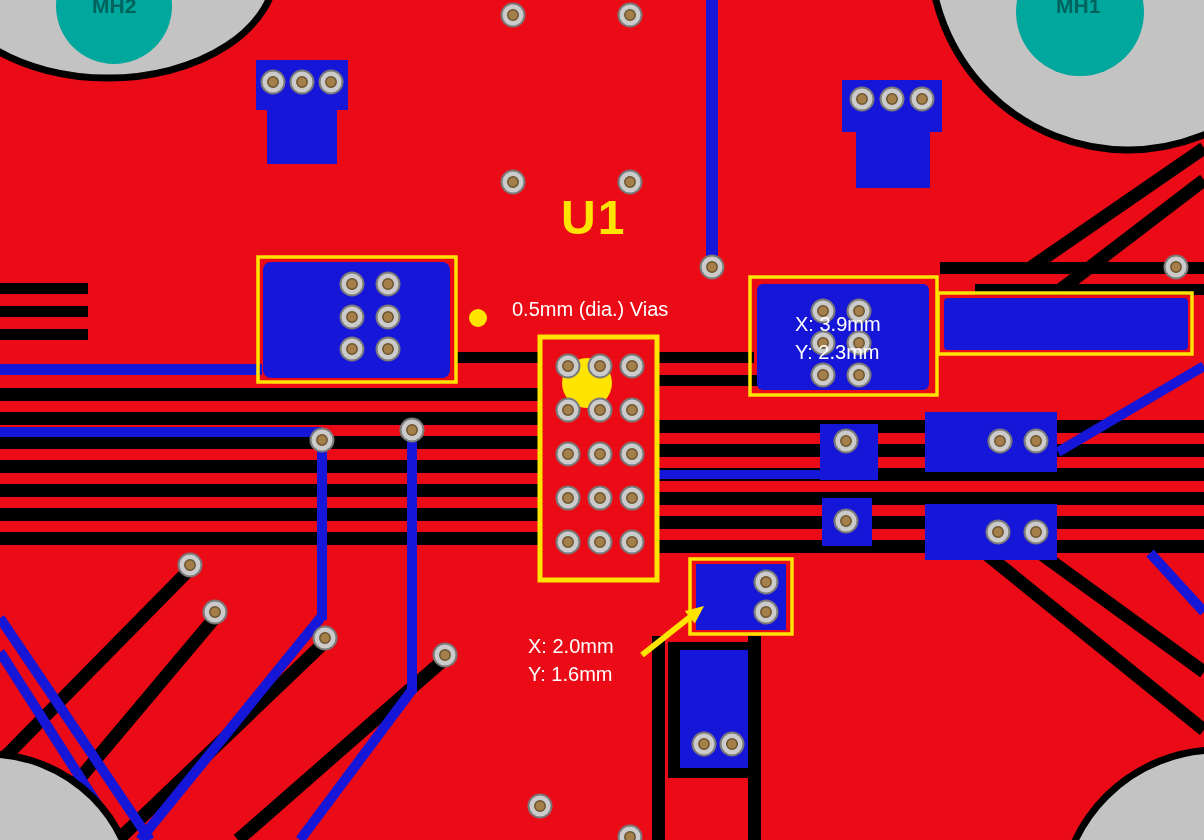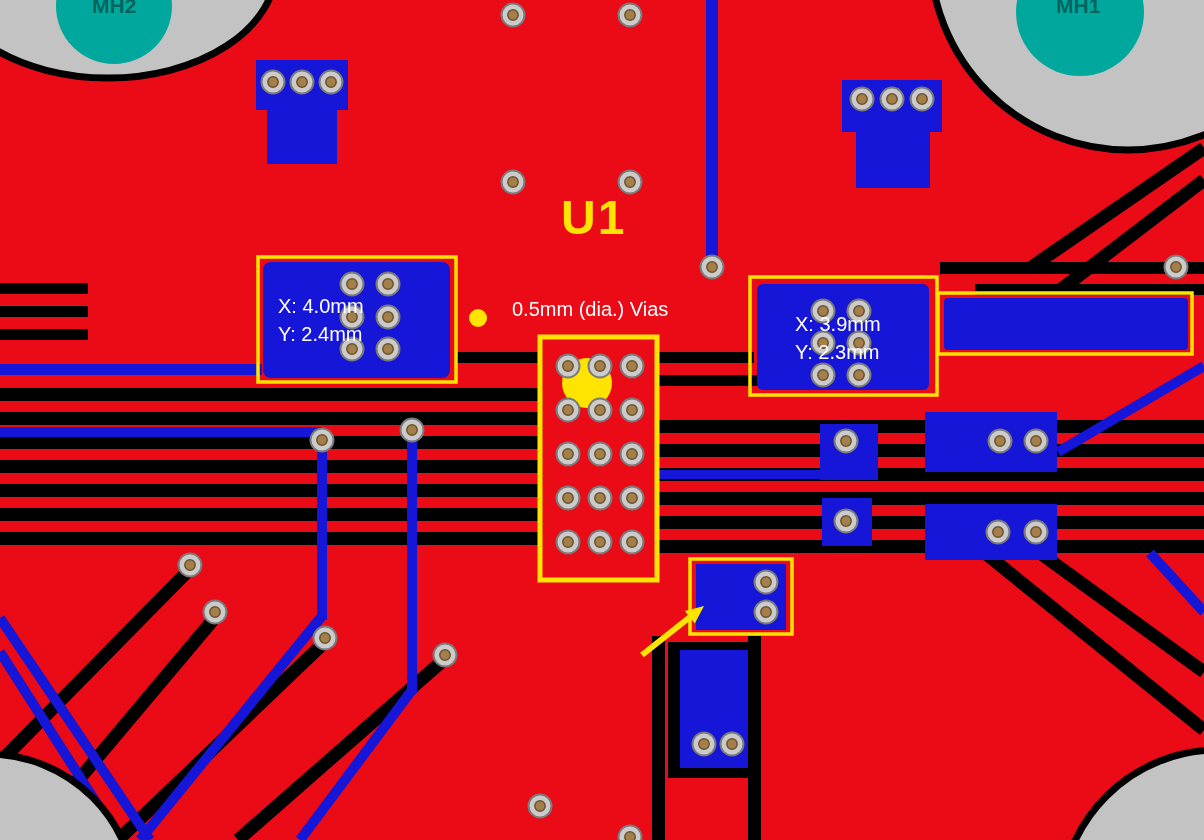--- a/index.html
+++ b/index.html
@@ -225,29 +225,29 @@
       <line x1="642" y1="655" x2="690" y2="617" class="l-yel"></line>
       <polygon points="704,606 694.8,623.5 684.8,610.9" class="f-yel"></polygon>
       <circle cx="478" cy="318" r="9" class="f-yel"></circle>
     </g>
   </svg>
 
   <div class="designator" style="left:561px;top:190px">U1</div>
 
   <div class="note" style="left:512px;top:298px">0.5mm (dia.) Vias</div>
 
-  <div class="callout" style="left:278px;top:292px">
-    <div>X: 4.0mm</div>
-    <div>Y: 2.4mm</div>
-  </div>
 
   <div class="callout" style="left:795px;top:310px">
     <div>X: 3.9mm</div>
     <div>Y: 2.3mm</div>
   </div>
 
 
+  <div class="callout" style="left:528px;top:632px">
+    <div>X: 2.0mm</div>
+    <div>Y: 1.6mm</div>
+  </div>
 
   <div class="mh-label" style="left:92px;top:-6px">MH2</div>
 
   <div class="mh-label" style="left:1056px;top:-6px">MH1</div>
 
 </div>
 
 </body></html>

